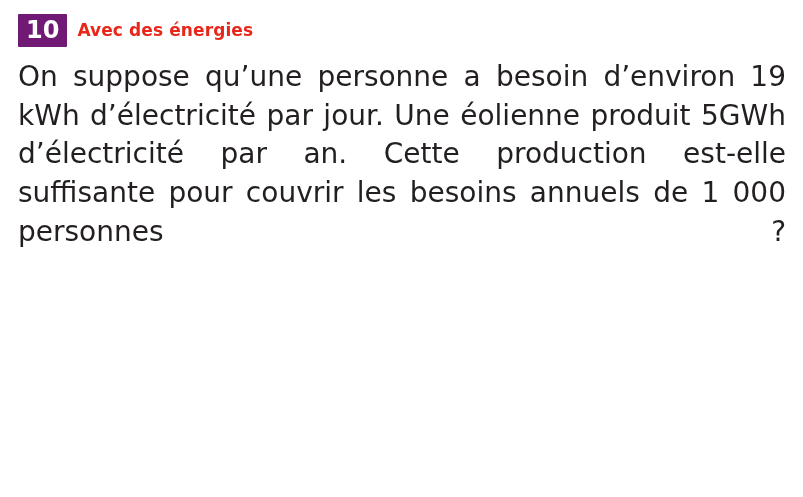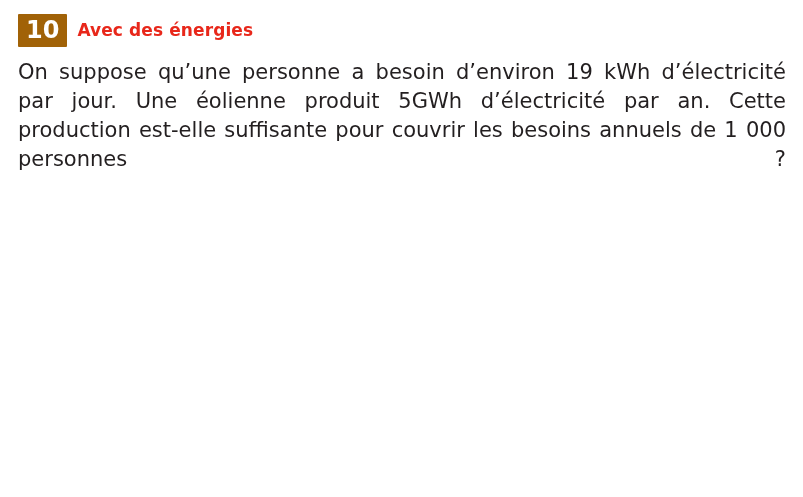--- a/index.html
+++ b/index.html
@@ -21,21 +21,21 @@
     box-sizing: border-box;
     padding: 12px 18px 0 18px;
   }
   .exercise-header {
     display: flex;
     align-items: center;
     gap: 10px;
     height: 36px;
   }
   .exercise-number {
-    background: #a16207;
+    background: #701a75;
     color: #ffffff;
     font-family: "DejaVu Sans", sans-serif;
     font-weight: bold;
     font-size: 24px;
     line-height: 1;
     padding: 4px 8px 5px 8px;
     letter-spacing: 0px;
     border-radius: 1px;
     display: inline-block;
   }
@@ -43,21 +43,21 @@
     color: #e8271a;
     font-family: "DejaVu Sans", sans-serif;
     font-weight: bold;
     font-size: 17px;
     line-height: 1;
     letter-spacing: 0.1px;
   }
   .statement {
     margin-top: 10px;
     font-family: "DejaVu Sans", sans-serif;
-    font-size: 21px;
+    font-size: 28px;
     line-height: 1.38;
     text-align: justify;
     text-justify: inter-word;
     color: #231f20;
     width: 768px;
   }
   .statement::after {
     content: "";
     display: inline-block;
     width: 100%;

